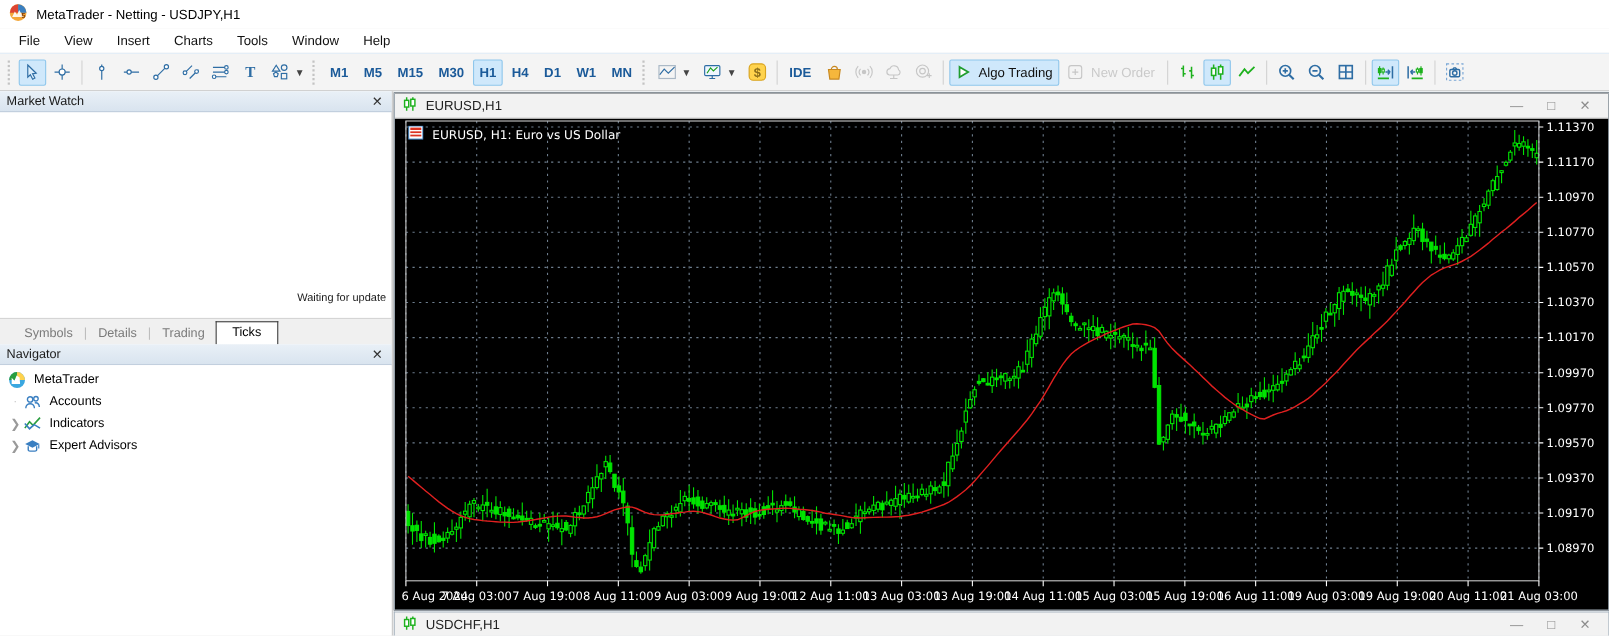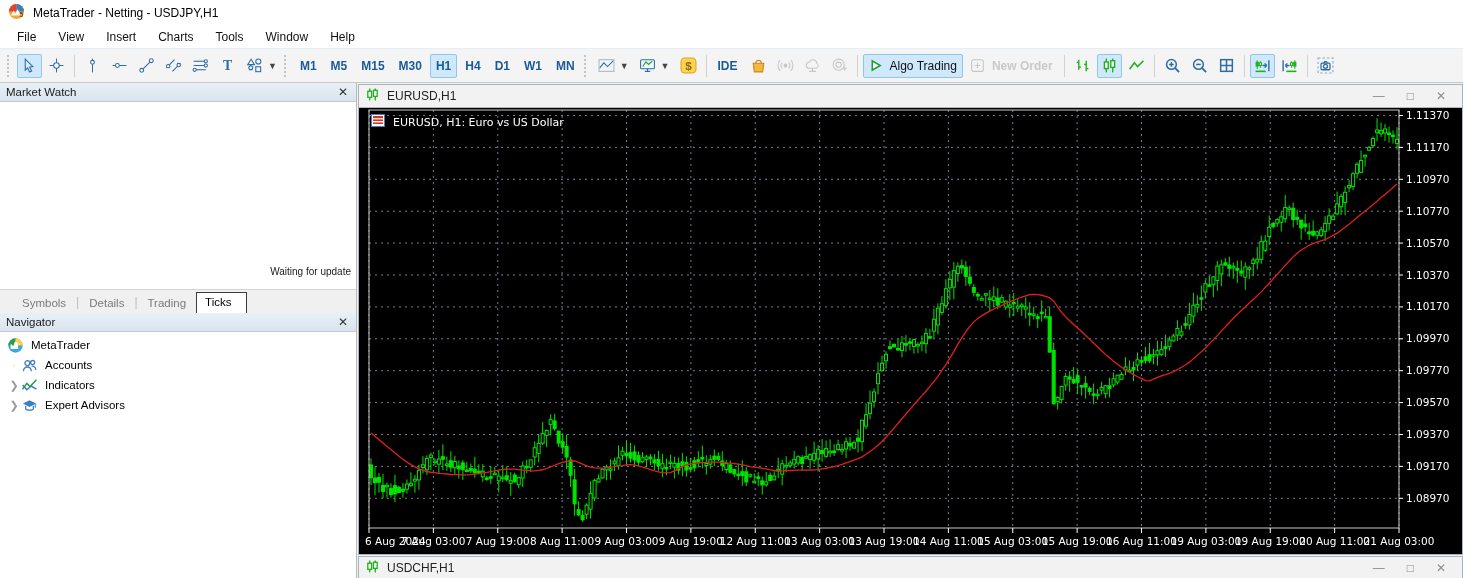--- a/index.html
+++ b/index.html
@@ -19,38 +19,38 @@
            display:flex;align-items:center;box-sizing:border-box;padding-left:4px;}
   .tb-group{display:flex;align-items:center;gap:2px;}
   .tb-handle{width:5px;height:22px;margin:0 3px;border-left:2px dotted #c3c3c3;}
   .tb-sep{width:1px;height:22px;background:#d2d2d2;margin:0 5px;}
   .tb-btn{display:flex;align-items:center;gap:4px;height:24px;min-width:24px;justify-content:center;
           padding:0 3px;border:1px solid transparent;border-radius:2px;box-sizing:border-box;cursor:default;}
   .tb-btn.selected{background:#cfe8fb;border-color:#8ec6ec;}
   .tb-btn.disabled{opacity:.5;filter:grayscale(1);}
   .tb-btn .lbl{color:#1b5a99;font-weight:600;font-size:12px;padding:0 2px;}
   .tb-btn .lbl.dark{color:#111;font-weight:400;}
-  .tb-btn .lbl.gray{color:#9aa0a6;font-weight:700;}
+  .tb-btn .lbl.gray{color:#9aa0a6;font-weight:400;}
   .tb-btn .dd{font-size:9px;color:#444;margin-left:1px;}
   
   #left-panel{position:absolute;left:0;top:83px;width:357px;height:495px;background:#ffffff;
               border-right:1px solid #b9b9b9;box-sizing:border-box;display:flex;flex-direction:column;justify-content:space-between;}
   .panel-header{height:18px;background:linear-gradient(#e9f0f7,#d9e4ef);border-bottom:1px solid #bccadb;
                 display:flex;align-items:center;justify-content:space-between;padding:0 6px;
                 font-size:11.5px;color:#1a1a1a;flex:0 0 auto;}
   .panel-close{color:#333;font-size:12px;line-height:1;cursor:default;padding:0 2px;}
   #mw-symbols{flex:0 0 auto;padding-top:4px;}
   .mw-symbol{padding:2px 8px;font-size:11.5px;color:#000;}
   #mw-spacer{flex:1 1 auto;}
   #mw-status{flex:0 0 auto;text-align:right;font-size:10px;color:#1a1a1a;padding:1px 5px 12px 0;}
   #mw-tabs{flex:0 0 auto;height:23px;background:#f0f0f0;border-top:1px solid #d5d5d5;
            display:flex;align-items:flex-end;padding-left:12px;}
   .mw-tab{font-size:11.5px;color:#7a7a7a;padding:3px 10px 4px 10px;}
   .mw-tab.active{background:#ffffff;color:#000;border:1px solid #3c3c3c;border-bottom:none;
-                 padding:3px 14px 5px 8px;margin-bottom:0;}
+                 padding:3px 14px 5px 14px;margin-bottom:0;}
   .mw-tab-sep{color:#bdbdbd;padding:3px 0 4px 0;}
   #nav-tree{flex:1 1 auto;background:#fff;padding-top:3px;overflow:hidden;}
   .tree-row{display:flex;align-items:center;height:20px;font-size:11.5px;color:#000;}
   .tree-chev{width:14px;text-align:center;color:#9a9a9a;font-size:11px;flex:0 0 auto;}
   .tree-row .ic{display:flex;align-items:center;margin-right:7px;}
   .tree-root{padding-left:7px;}
   .tree-child{padding-left:7px;}
   
   #right-area{position:absolute;left:358px;top:83px;width:1105px;height:495px;background:#eef2f5;}
   #chart-window{position:absolute;left:0;top:1px;width:1105px;height:471px;

